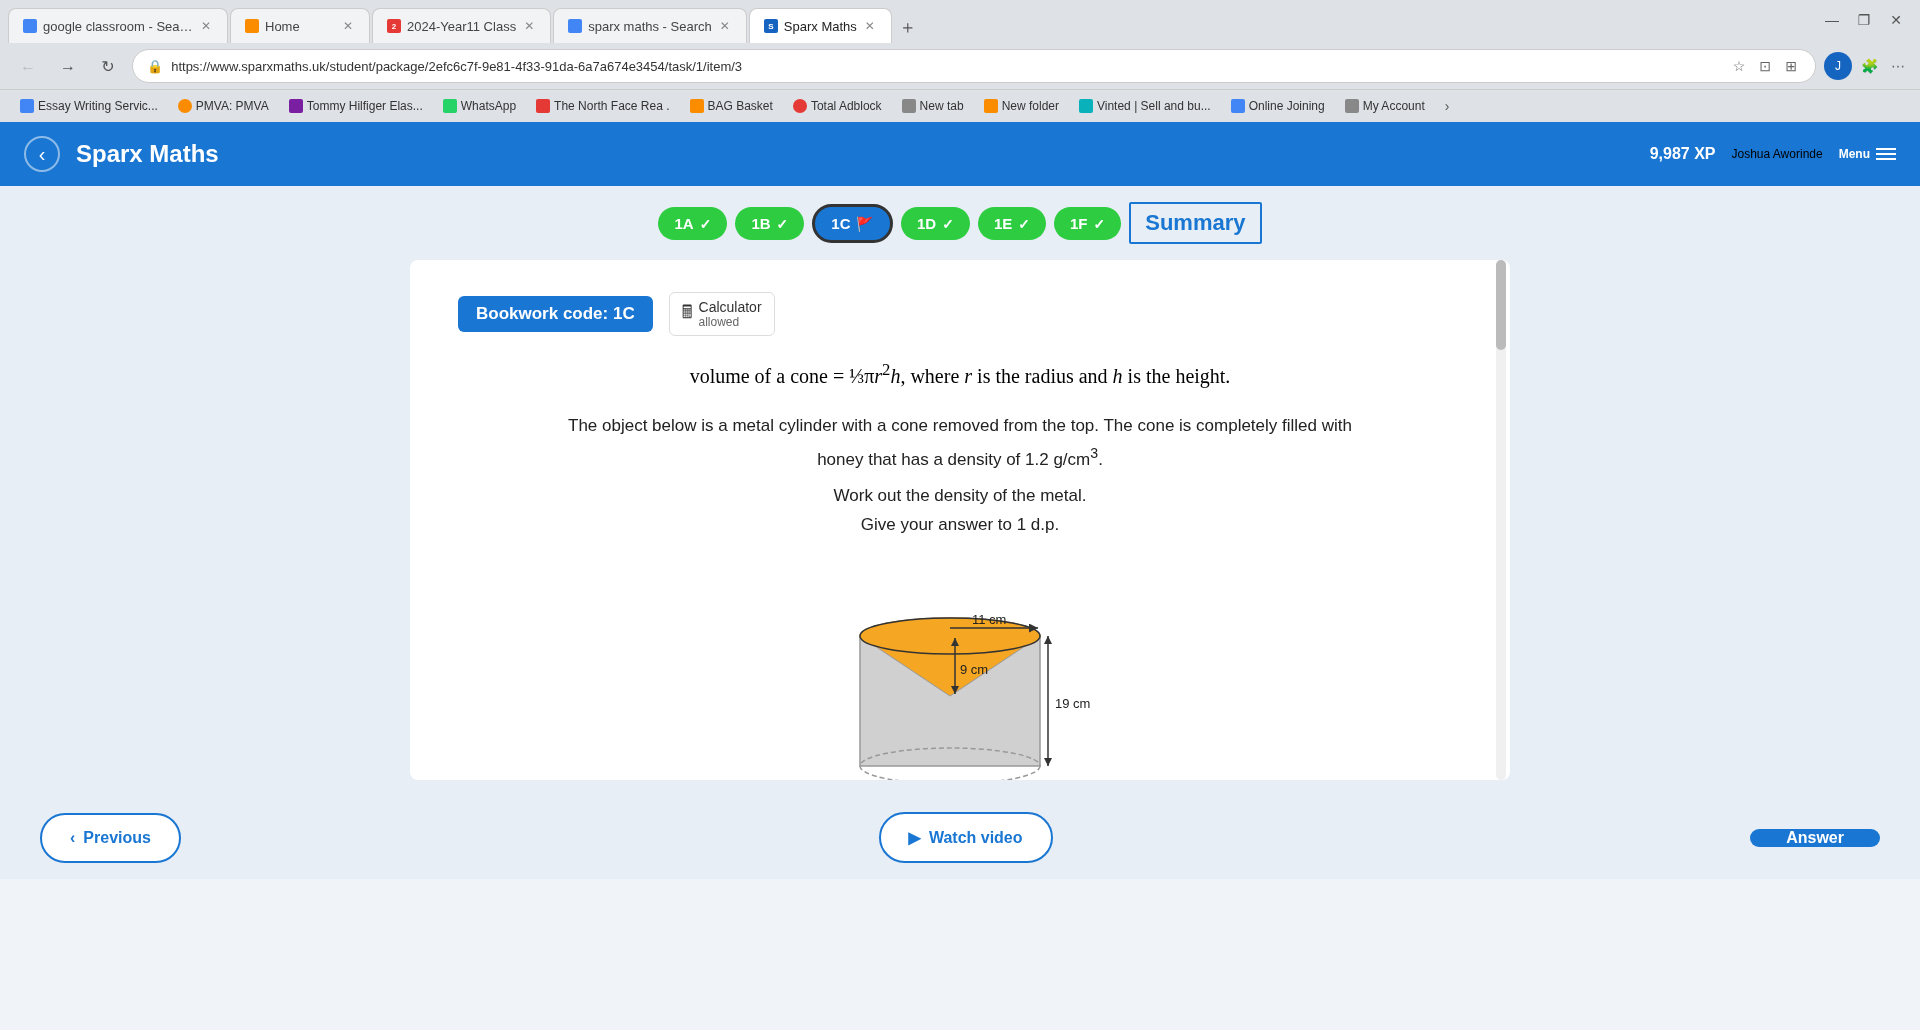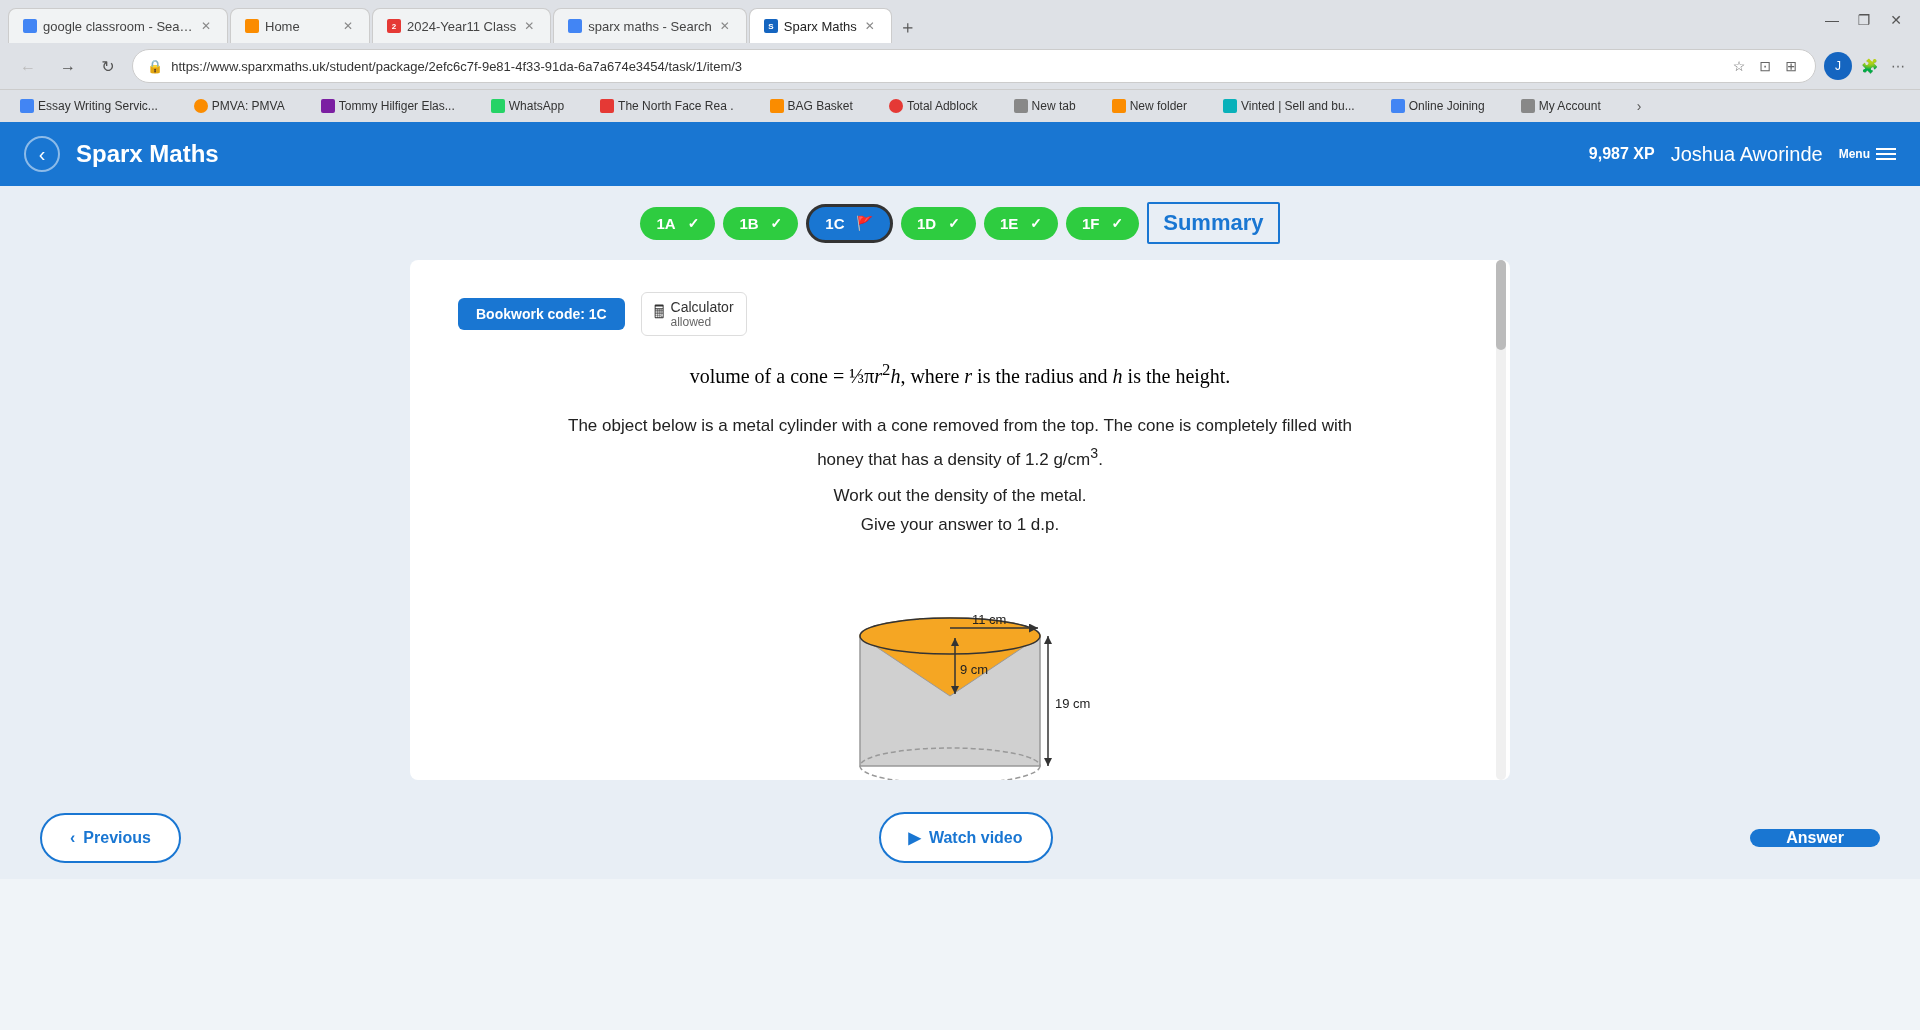--- a/index.html
+++ b/index.html
@@ -17,49 +17,49 @@
     .win-btn { width: 24px; height: 24px; border-radius: 4px; display: flex; align-items: center; justify-content: center; font-size: 14px; color: #555; cursor: pointer; }
 
     .address-bar-row { display: flex; align-items: center; gap: 8px; padding: 6px 12px; background: #dee1e6; }
     .nav-btn { width: 32px; height: 32px; border-radius: 50%; display: flex; align-items: center; justify-content: center; color: #555; font-size: 16px; cursor: pointer; }
     .nav-btn.disabled { color: #bbb; cursor: default; }
     .address-bar { flex: 1; display: flex; align-items: center; background: #fff; border-radius: 20px; padding: 6px 14px; font-size: 13px; color: #333; gap: 8px; border: 1px solid #ccc; }
     .address-bar-url { flex: 1; color: #333; }
     .address-icons { display: flex; gap: 6px; align-items: center; margin-left: auto; }
     .addr-icon { width: 20px; height: 20px; display: flex; align-items: center; justify-content: center; color: #666; font-size: 14px; cursor: pointer; }
 
-    .bookmarks-bar { display: flex; align-items: center; padding: 4px 12px; gap: 20px; background: #dee1e6; border-top: 1px solid #ccc; overflow: hidden; }
+    .bookmarks-bar { display: flex; align-items: center; padding: 4px 12px; gap: 4px; background: #dee1e6; border-top: 1px solid #ccc; overflow: hidden; }
     .bookmark-item { display: flex; align-items: center; gap: 4px; padding: 3px 8px; border-radius: 4px; font-size: 12px; color: #333; cursor: pointer; white-space: nowrap; }
 
     
     .app-header { display: flex; align-items: center; background: #1976d2; color: white; padding: 0 24px; height: 64px; }
     .back-btn { width: 36px; height: 36px; border-radius: 50%; display: flex; align-items: center; justify-content: center; color: white; font-size: 20px; cursor: pointer; margin-right: 16px; border: 2px solid rgba(255,255,255,0.5); }
     .app-title { font-size: 24px; font-weight: bold; color: white; flex: 1; }
     .header-right { display: flex; align-items: center; gap: 16px; }
     .xp-badge { font-size: 16px; font-weight: bold; color: white; }
-    .user-name { font-size: 20px; color: #ffffff; text-align: center; }
+    .user-name { font-size: 12px; color: #000000; text-align: center; }
     .menu-btn { display: flex; align-items: center; gap: 6px; font-size: 12px; color: white; cursor: pointer; font-weight: bold; }
     .hamburger { display: flex; flex-direction: column; gap: 3px; }
     .hamburger span { display: block; width: 20px; height: 2px; background: white; }
 
     
     .task-tabs { display: flex; align-items: center; justify-content: center; gap: 8px; padding: 16px 0; background: #e8eef5; }
-    .task-tab { display: flex; align-items: flex-start; gap: 12px; padding: 8px 16px; border-radius: 20px; font-size: 15px; font-weight: bold; color: white; cursor: pointer; }
+    .task-tab { display: flex; align-items: flex-end; gap: 6px; padding: 8px 16px; border-radius: 20px; font-size: 15px; font-weight: bold; color: white; cursor: pointer; }
     .task-tab.green { background: #2ecc40; }
     .task-tab.active { background: #1976d2; border: 3px solid #333; }
     .task-tab.summary { background: none; color: #1976d2; font-weight: bold; font-size: 22px; border: 2px solid #1976d2; border-radius: 2px; padding: 6px 14px; }
     .checkmark { font-size: 14px; }
     .flag-icon { font-size: 14px; }
 
     
     .main-content { background: #e8eef5; padding: 0 16px 16px 16px; display: flex; justify-content: center; }
     .content-card { background: white; border-radius: 8px; width: 1100px; padding: 32px 48px; position: relative; max-height: 520px; overflow-y: auto; }
 
     .bookwork-row { display: flex; align-items: center; gap: 16px; margin-bottom: 24px; }
-    .bookwork-code { background: #1976d2; color: white; font-size: 14px; font-weight: bold; padding: 8px 18px; border-radius: 6px; }
+    .bookwork-code { background: #1976d2; color: white; font-size: 17px; font-weight: bold; padding: 8px 18px; border-radius: 6px; }
     .calculator-badge { display: flex; align-items: center; gap: 6px; font-size: 14px; color: #333; border: 1px solid #ddd; border-radius: 6px; padding: 6px 12px; }
     .calc-icon { font-size: 18px; }
 
     .math-formula { text-align: center; font-size: 20px; margin-bottom: 24px; font-family: 'Times New Roman', serif; }
     .question-text { text-align: center; font-size: 17px; line-height: 1.7; color: #222; margin-bottom: 16px; }
     .question-text .work-out { margin-top: 8px; }
 
     
     .diagram-container { display: flex; justify-content: center; margin: 16px 0; }
 

